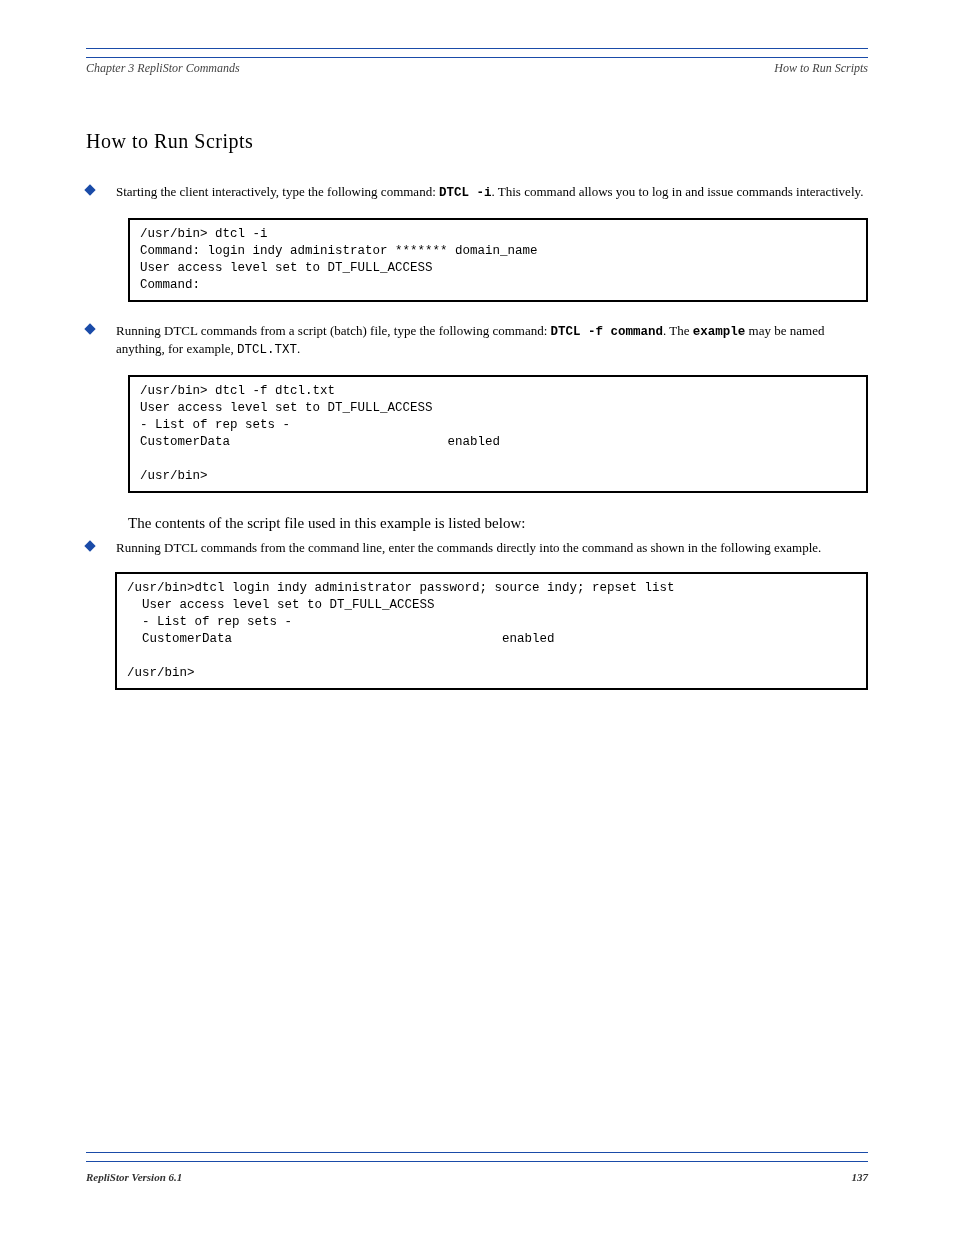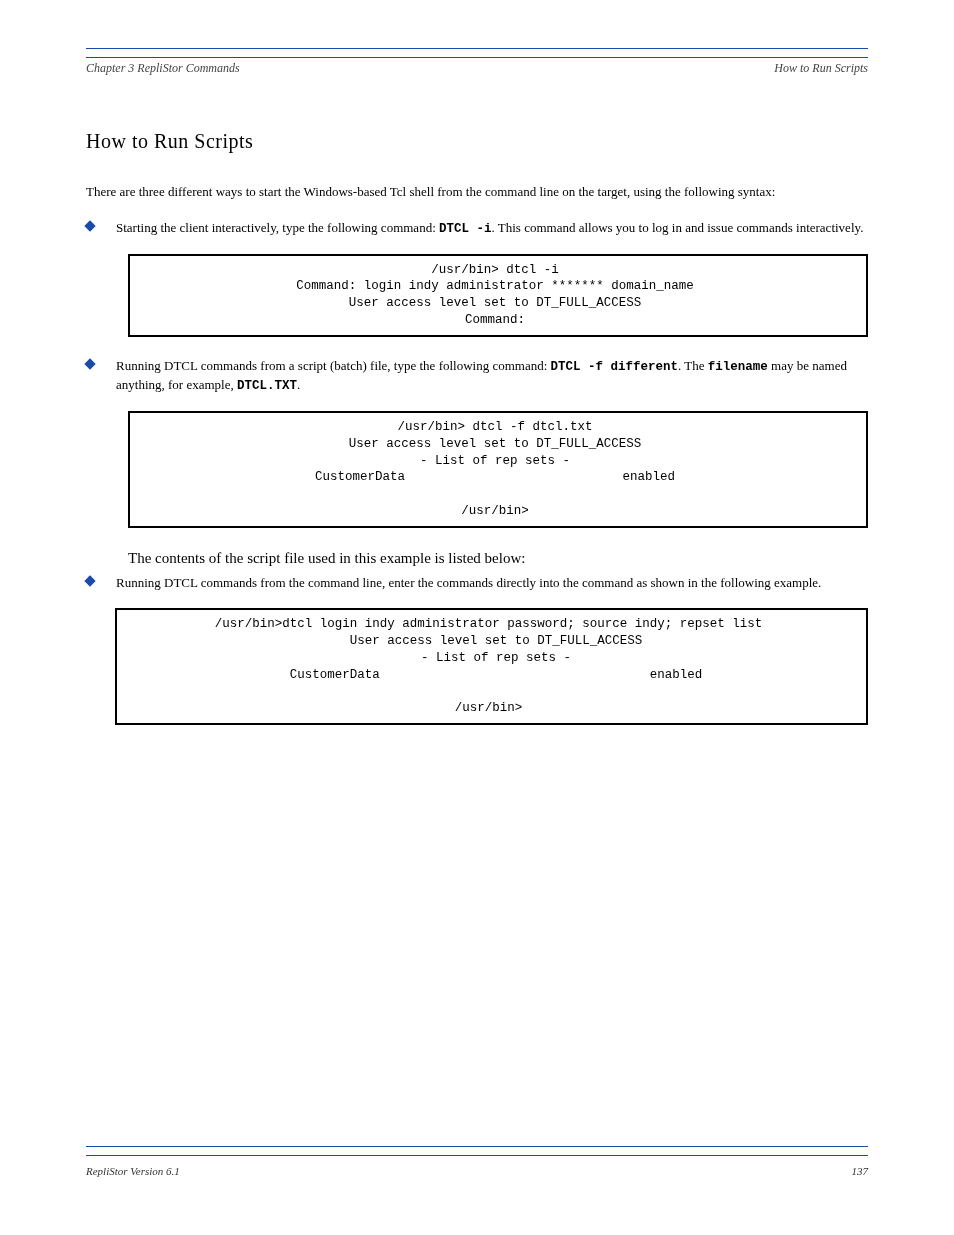--- a/index.html
+++ b/index.html
@@ -54,45 +54,44 @@
     margin: 3px 22px 0 0;
     flex: 0 0 auto;
   }
   .bt {
     flex: 1 1 auto;
     font-size: 13px;
   }
   code.mono, .mono {
     font-family: "Courier New", Courier, monospace;
     font-size: 12.5px;
-    font-weight: bold;
   }
   .bold { font-weight: bold; }
   .codebox {
     border: 2px solid #000;
     margin: 6px 0 20px 42px;
     padding: 6px 16px 6px 10px;
     font-family: "Courier New", Courier, monospace;
     font-size: 12.5px;
     white-space: pre;
     line-height: 1.35;
-    text-align: center;
   }
   .codebox.wide {
     margin-left: 29px;
   }
   .script-label {
     margin: 0 0 6px 42px;
     font-size: 15px;
   }
   .footer {
     position: absolute;
     left: 86px;
     right: 86px;
-    bottom: 50px;
+    bottom: 44px;
+    font-weight: bold;
   }
   .footer-rule {
     height: 8px;
     border-top: 1px solid #1a4ba8;
     border-bottom: 1px solid #1a4ba8;
     margin-bottom: 8px;
   }
   .footer-row {
     display: flex;
     justify-content: space-between;
@@ -107,38 +106,37 @@
 <div class="page">
 
   <div class="top-rule"></div>
   <div class="header-row">
     <span>Chapter 3 RepliStor Commands</span>
     <span>How to Run Scripts</span>
   </div>
 
   <h1 class="h1">How to Run Scripts</h1>
 
-  <p class="para">There are three different ways to start the Windows-based Tcl shell from the command line on the target, using the following syntax:</p>
 
   <div class="bullet-block">
     <span class="diamond"></span>
     <div class="bt">
       <span>Starting the client interactively, type the following command: </span><span class="mono bold">DTCL -i</span><span>. This command allows you to log in and issue commands interactively.</span>
     </div>
   </div>
 
   <div class="codebox">/usr/bin&gt; dtcl -i
 Command: login indy administrator ******* domain_name
 User access level set to DT_FULL_ACCESS
 Command:</div>
 
   <div class="bullet-block">
     <span class="diamond"></span>
     <div class="bt">
-      <span>Running DTCL commands from a script (batch) file, type the following command: </span><span class="mono bold">DTCL -f different</span><span>. The </span><span class="mono bold">filename</span><span> may be named anything, for example, </span><span class="mono">DTCL.TXT</span><span>.</span>
+      <span>Running DTCL commands from a script (batch) file, type the following command: </span><span class="mono bold">DTCL -f command</span><span>. The </span><span class="mono bold">example</span><span> may be named anything, for example, </span><span class="mono">DTCL.TXT</span><span>.</span>
     </div>
   </div>
 
   <div class="codebox">/usr/bin&gt; dtcl -f dtcl.txt
 User access level set to DT_FULL_ACCESS
 - List of rep sets -
 CustomerData                             enabled
 
 /usr/bin&gt;</div>
 

